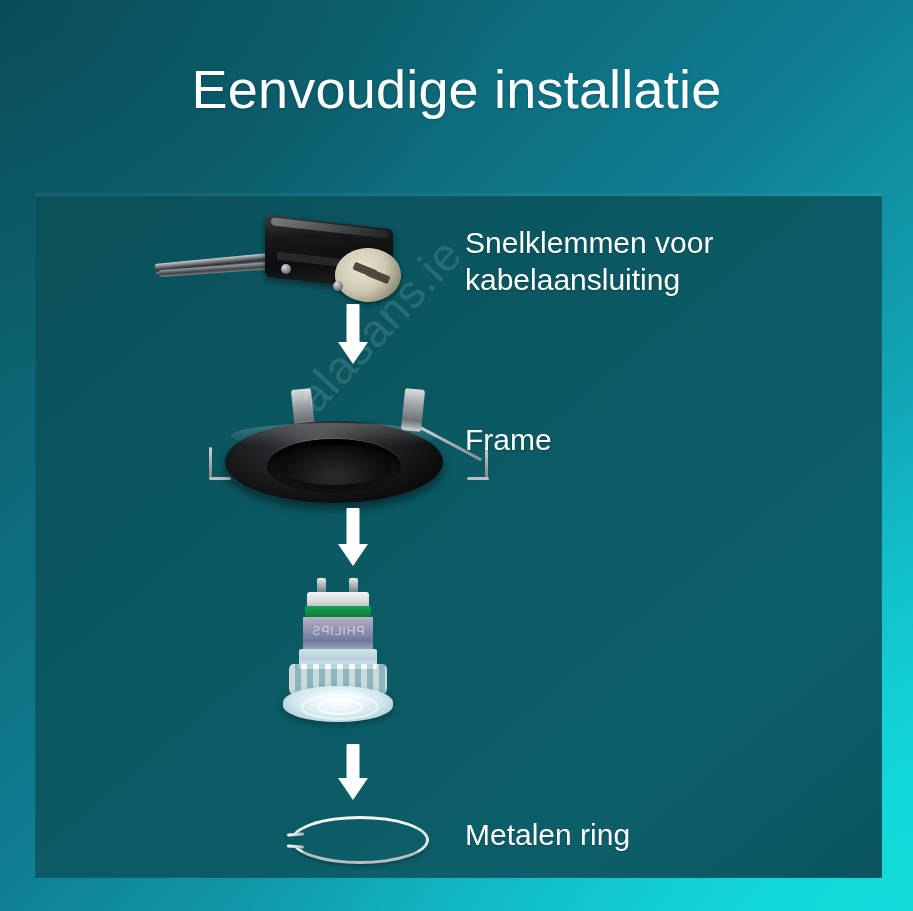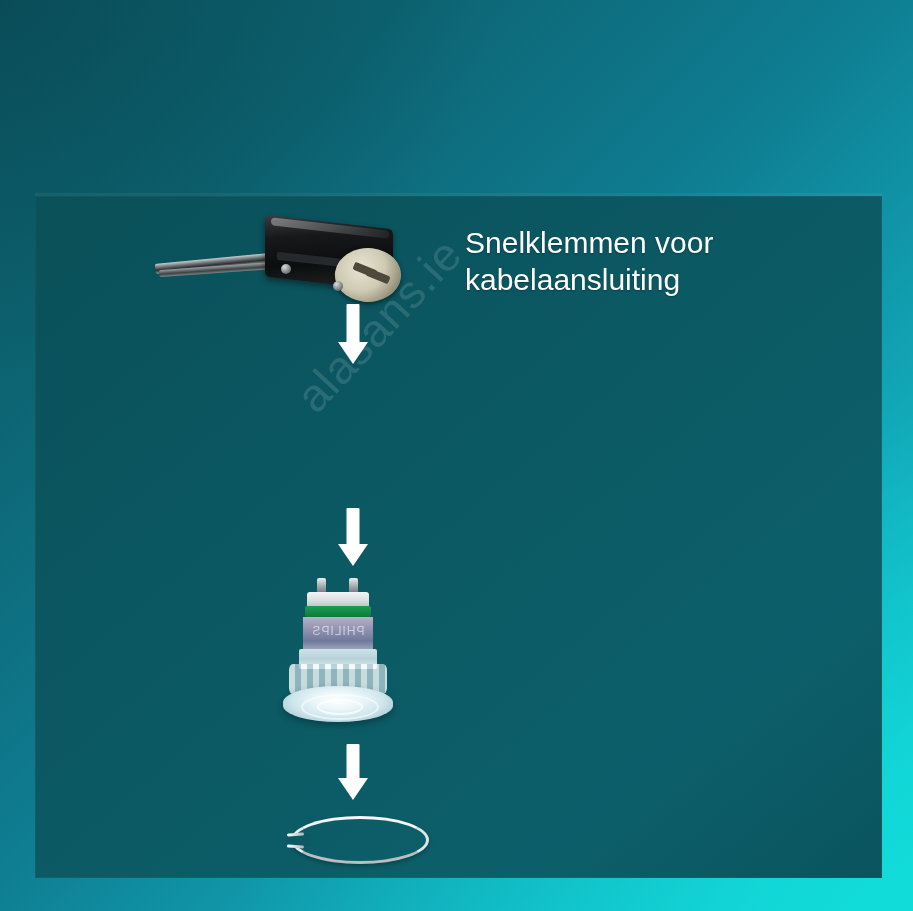--- a/index.html
+++ b/index.html
@@ -359,20 +359,21 @@
     width: 847px; height: 3px;
     background: rgba(255,255,255,0.05);
     z-index: 4;
   }
 </style>
 </head>
 <body>
 
 <div id="stage">
 
+  <div id="title">Eenvoudige installatie</div>
 
   <div id="bezel-strip"></div>
 
   <div id="panel">
 
     <div id="watermark">alasans.ie</div>
 
     <div class="row" style="top:0px;height:140px;">
 
       <div class="art" id="art-connector">
@@ -390,20 +391,39 @@
 
       <div class="label" style="top:28px;">Snelklemmen voor
 kabelaansluiting</div>
     </div>
 
     <div class="arrow" style="left:288px; top:108px; width:60px; height:60px;">
       <div class="shaft" style="height:40px;"></div>
       <div class="head" style="top:38px;"></div>
     </div>
 
+    <div class="row" style="top:175px;height:150px;">
+
+      <div class="art" id="art-frame">
+        <div class="arm-a clip-arm"></div>
+        <div class="arm-b clip-arm"></div>
+        <div class="arm-a-tail"></div>
+        <div class="arm-b-tail"></div>
+        <div class="arm-a-foot"></div>
+        <div class="arm-b-foot"></div>
+        <div class="clip clip-a"></div>
+        <div class="clip clip-b"></div>
+        <div class="frame-outer"></div>
+        <div class="frame-rim-hi"></div>
+        <div class="frame-inner"></div>
+        <div class="frame-inner2"></div>
+      </div>
+
+      <div class="label" style="top:50px;">Frame</div>
+    </div>
 
     <div class="arrow" style="left:288px; top:312px; width:60px; height:60px;">
       <div class="shaft" style="height:38px;"></div>
       <div class="head" style="top:36px;"></div>
     </div>
 
     <div class="row" style="top:380px;height:160px;">
 
       <div class="art" id="art-lamp">
         <div class="lamp-pin l"></div>
@@ -428,16 +448,17 @@
 
     <div class="row" style="top:600px;height:90px;">
 
       <div class="art" id="art-ring">
         <div class="ring-ellipse"></div>
         <div class="ring-gap"></div>
         <div class="ring-endA"></div>
         <div class="ring-endB"></div>
       </div>
 
+      <div class="label" style="top:20px;">Metalen ring</div>
     </div>
 
   </div>
 </div>
 
 </body></html>

